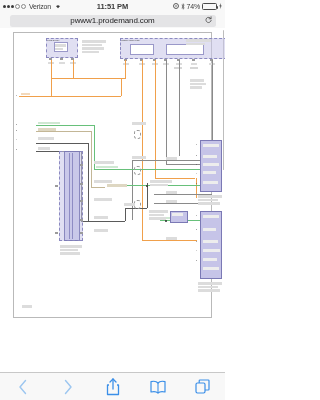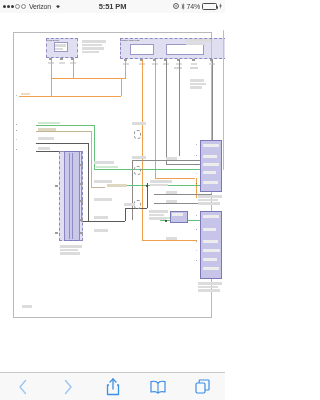--- a/index.html
+++ b/index.html
@@ -125,21 +125,21 @@
       <span class="dot"></span>
       <span class="dot hollow"></span>
       <span class="dot hollow"></span>
       <span class="carrier">Verizon</span>
       <span class="wifi">
         <svg width="8" height="6" viewBox="0 0 10 7">
           <path d="M5 6.4 L2.6 3.9 A3.4 3.4 0 0 1 7.4 3.9 Z" fill="#3a3a3a"></path>
         </svg>
       </span>
     </div>
-    <div class="sb-mid">5:51 PM</div>
+    <div class="sb-mid">11:51 PM</div>
     <div class="sb-right">
       <span class="lockglyph">
         <svg width="6" height="6" viewBox="0 0 8 8">
             <circle cx="4" cy="4" r="3.3" fill="none" stroke="#4a4a4a" stroke-width="1.2"></circle>
             <circle cx="4" cy="4" r="1" fill="#4a4a4a"></circle>
           </svg>
       </span>
       <span class="lockglyph">
         <svg width="4" height="7" viewBox="0 0 5 9">
             <path d="M1 2.2 L4 6.6 L2.5 8 V1 L4 2.4 L1 6.8" fill="none" stroke="#4a4a4a" stroke-width="0.8"></path>
@@ -151,20 +151,31 @@
         <span class="batt-cap"></span>
       </span>
       <span class="lockglyph">
         <svg width="3" height="6" viewBox="0 0 4 8">
             <path d="M2.6 0 L0.4 4.4 H1.8 L1.4 8 L3.6 3.4 H2.2 Z" fill="#4a4a4a"></path>
           </svg>
       </span>
     </div>
   </div>
 
+  <div class="navbar">
+    <div class="urlfield">
+      <span class="urltext" title="pwww1.prodemand.com">pwww1.prodemand.com</span>
+      <span class="reload">
+        <svg width="7" height="8" viewBox="0 0 9 10">
+          <path d="M7.6 3.2 A3.4 3.4 0 1 0 8 5.4" fill="none" stroke="#3a3a3a" stroke-width="0.9" stroke-linecap="round"></path>
+          <path d="M7.8 0.8 V3.4 H5.3" fill="none" stroke="#3a3a3a" stroke-width="0.9" stroke-linecap="round" stroke-linejoin="round"></path>
+        </svg>
+      </span>
+    </div>
+  </div>
 
   <div class="content">
 
     <div class="vscroll"></div>
 
     <div class="sheet">
       <div class="diagram">
 
         <div class="box mod-dash" style="left:32px;top:5px;width:32px;height:20px;"></div>
         <div class="box modwhite" style="left:40px;top:9px;width:14px;height:10px;"></div>

